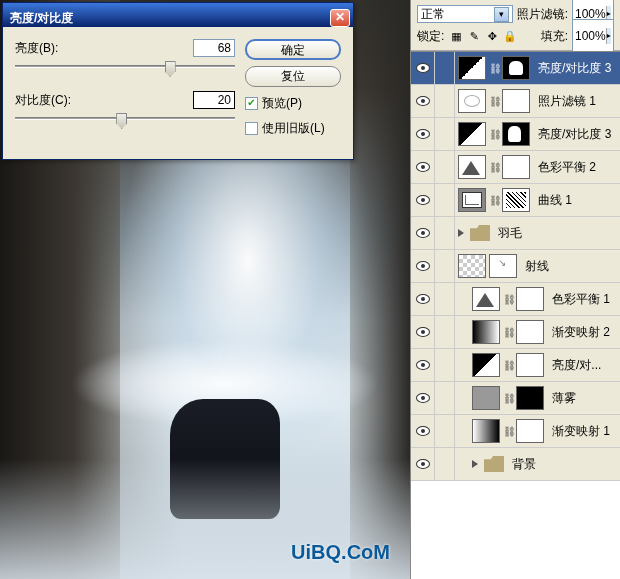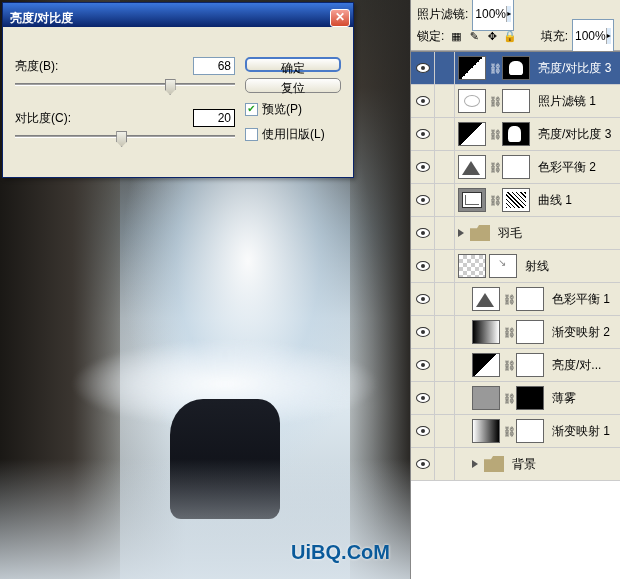--- a/index.html
+++ b/index.html
@@ -11,30 +11,30 @@
 .horse-body{position:absolute;bottom:0;left:20px;width:110px;height:120px;background:linear-gradient(180deg,#1a1d25,#0a0c12);border-radius:30% 20% 10% 10%}
 .wings{position:absolute;top:40px;left:-80px;width:310px;height:90px;background:radial-gradient(ellipse at center,rgba(255,255,255,.9),rgba(240,245,250,.6) 40%,transparent 70%);filter:blur(2px)}
 .fog{position:absolute;bottom:0;left:0;right:210px;height:120px;background:linear-gradient(180deg,transparent,rgba(220,230,238,.85))}
 .watermark{position:absolute;bottom:15px;right:230px;color:#0a5a9a;font-weight:bold;font-size:20px;text-shadow:0 0 3px #fff}
 
 
 .dialog{position:absolute;left:2px;top:2px;width:352px;background:#ece9d8;border:1px solid #0a246a;box-shadow:2px 2px 4px rgba(0,0,0,.3);z-index:10}
 .titlebar{height:24px;background:linear-gradient(180deg,#3b77dd,#0a246a);display:flex;align-items:flex-end;padding:0 3px;color:#fff;font-weight:bold}
 .titlebar-text{flex:1;padding-left:4px}
 .close-btn{width:20px;height:18px;background:linear-gradient(180deg,#f5a095,#d44a2e);border:1px solid #fff;border-radius:3px;color:#fff;text-align:center;line-height:14px;font-weight:bold;cursor:pointer}
-.dialog-body{padding:30px 12px 16px;display:flex;gap:10px}
+.dialog-body{padding:12px 12px 16px;display:flex;gap:10px}
 .controls{flex:1}
 .ctrl-row{display:flex;align-items:center;margin-bottom:4px}
 .ctrl-label{width:70px}
 .ctrl-input{width:42px;height:18px;border:1px solid #7f9db9;background:#fff;text-align:right;padding:0 3px;margin-left:auto}
 .slider-track{position:relative;height:20px;margin-bottom:10px}
 .slider-line{position:absolute;top:4px;left:0;right:0;height:3px;background:#a0a0a0;border-top:1px solid #808080;border-bottom:1px solid #fff}
 .slider-thumb{position:absolute;top:0;width:11px;height:16px;background:linear-gradient(180deg,#f0f0e8,#c8c5b5);border:1px solid #888;clip-path:polygon(0 0,100% 0,100% 65%,50% 100%,0 65%)}
 .right-col{width:96px;display:flex;flex-direction:column;gap:6px}
-.btn{height:15px;border:1px solid #888;background:linear-gradient(180deg,#fefefe,#e8e5d5);border-radius:5px;cursor:pointer;text-align:center;line-height:19px}
+.btn{height:21px;border:1px solid #888;background:linear-gradient(180deg,#fefefe,#e8e5d5);border-radius:10px;cursor:pointer;text-align:center;line-height:19px}
 .btn.primary{border:2px solid #4a7ac8}
 .chk-row{display:flex;align-items:center;gap:4px;margin-top:2px}
 .chk{width:13px;height:13px;border:1px solid #7f9db9;background:#fff;color:#21a121;text-align:center;line-height:10px;font-size:10px}
 
 
 .layers{position:absolute;right:0;top:0;width:210px;height:579px;background:#ece9d8;border-left:1px solid #888;display:flex;flex-direction:column}
 .layer-opts{padding:3px 6px;border-bottom:1px solid #aaa}
 .opt-row{display:flex;align-items:center;gap:4px;height:22px}
 .select{flex:1;height:18px;border:1px solid #7f9db9;background:#fff;display:flex;align-items:center;padding:0 3px}
 .select-arrow{margin-left:auto;width:15px;height:15px;background:linear-gradient(180deg,#dbeaf9,#a9c5e8);border:1px solid #7f9db9;text-align:center;line-height:12px;font-size:9px}
@@ -115,20 +115,24 @@
         <div class="chk"></div>
         <span>使用旧版(L)</span>
       </div>
     </div>
   </div>
 </div>
 
 <div class="layers">
   <div class="layer-opts">
     <div class="opt-row">
+      <div class="select">
+        <span>正常</span>
+        <div class="select-arrow">▾</div>
+      </div>
       <span>照片滤镜:</span>
       <div class="pct-input">
         <span>100%</span>
         <div class="pct-arrow">▸</div>
       </div>
     </div>
     <div class="opt-row">
       <span>锁定:</span>
       <div class="lock-icons">
         <span>▦</span>

